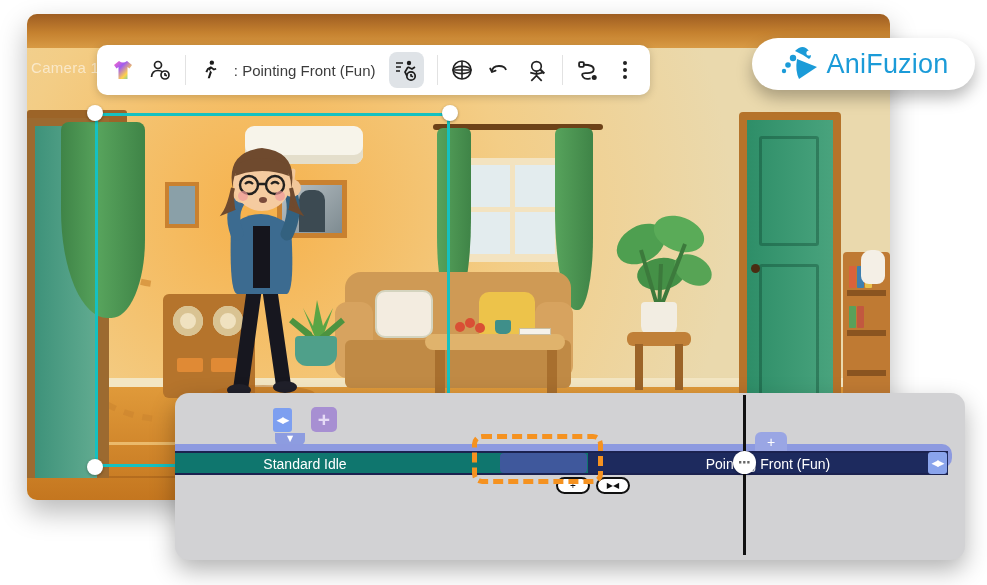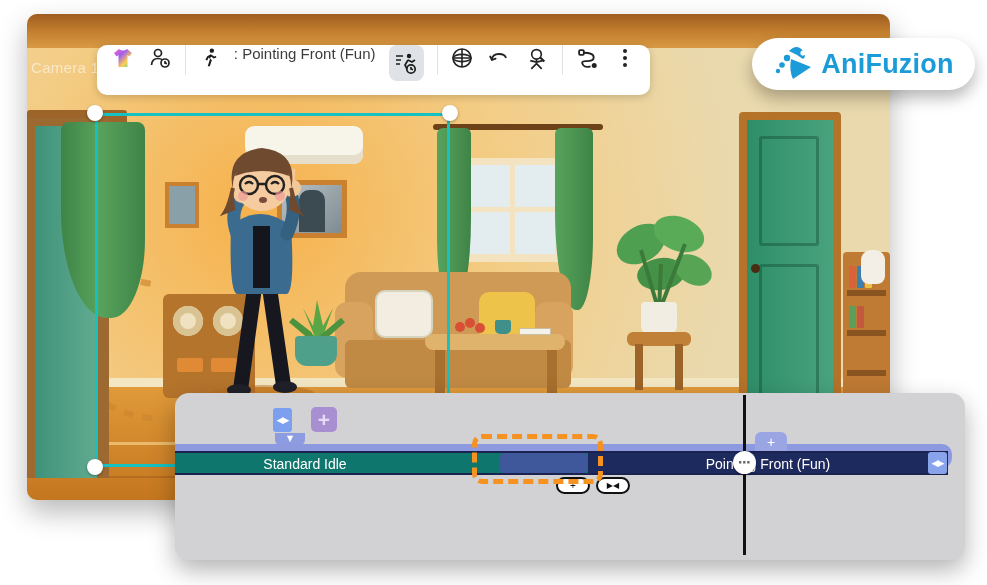--- a/index.html
+++ b/index.html
@@ -67,32 +67,32 @@
   .plant-pot { left:614px; top:288px; width:36px; height:34px; background:#f2ede2; border-radius:4px 4px 10px 10px; }
   .camera-label { left:4px; top:9px; color:rgba(255,255,255,.55); font-size:15px; letter-spacing:.3px;margin-top:36px; }
 
   
   .sel-box { left:95px; top:113px; width:355px; height:354px; border:3px solid #15c1c1; z-index:2; }
   .handle { position:absolute; width:16px; height:16px; background:#fff; border-radius:50%;
             box-shadow:0 1px 3px rgba(0,0,0,.35); z-index:3; }
 
   
   .toolbar { left:97px; top:45px; width:553px; height:50px; background:#fff; border-radius:10px;
-             box-shadow:0 2px 8px rgba(0,0,0,.18); display:flex; 
+             box-shadow:0 2px 8px rgba(0,0,0,.18); display:flex; align-items:center;
              padding:0 14px; gap:13px; z-index:5; }
   .tb-div { width:1px; height:30px; background:#e2e2e2; }
   .tb-icon { width:26px; height:26px; display:flex; align-items:center; justify-content:center; }
   .tb-sel { background:#dfe3e7; border-radius:8px; width:42px; height:36px; }
   .tb-text { font-size:15px; color:#3c3c3c; white-space:nowrap; }
 
   
   .logo-pill { left:752px; top:38px; width:223px; height:52px; background:#fff; border-radius:26px;
                box-shadow:0 8px 16px rgba(0,0,0,.28); display:flex; align-items:center;
                justify-content:center; gap:6px; z-index:6; }
-  .logo-text { font-size:27px; font-weight:bold; color:#1b9bd8; letter-spacing:.2px; }
+  .logo-text { font-size:27px; font-weight:normal; color:#1b9bd8; letter-spacing:.2px; }
 
   
   .panel { left:175px; top:393px; width:790px; height:167px; background:#d2d2d4; border-radius:14px;
            box-shadow:0 10px 24px rgba(0,0,0,.3); z-index:4; overflow:hidden; }
   .audio-clip { left:0; top:14px; width:117px; height:26px; background:#ead9f8; display:flex;
                 align-items:center; overflow:hidden; }
   .audio-label { font-size:15px; color:#3a3a3a; margin-left:-3px; }
   .clip-handle { position:absolute; background:#7d9ff0; border-radius:3px; color:#fff;
                  display:flex; align-items:center; justify-content:center; font-size:9px; letter-spacing:-1px; }
   .add-track { left:136px; top:14px; width:26px; height:25px; background:#a78fd2; border-radius:5px;

